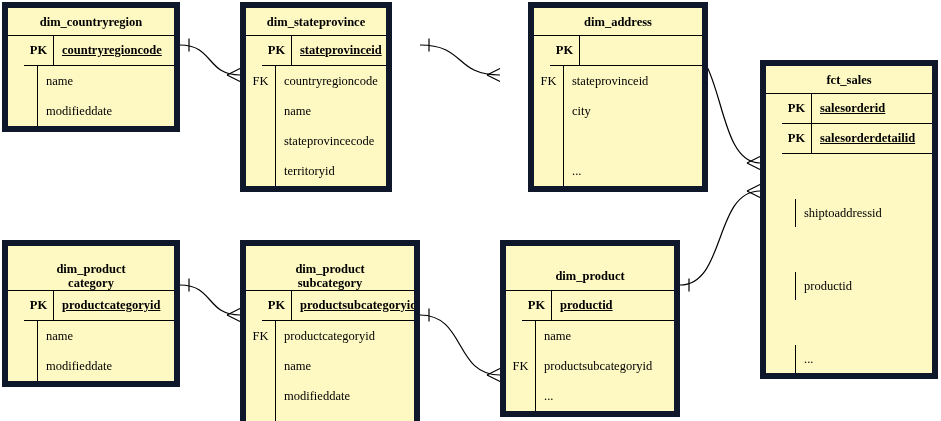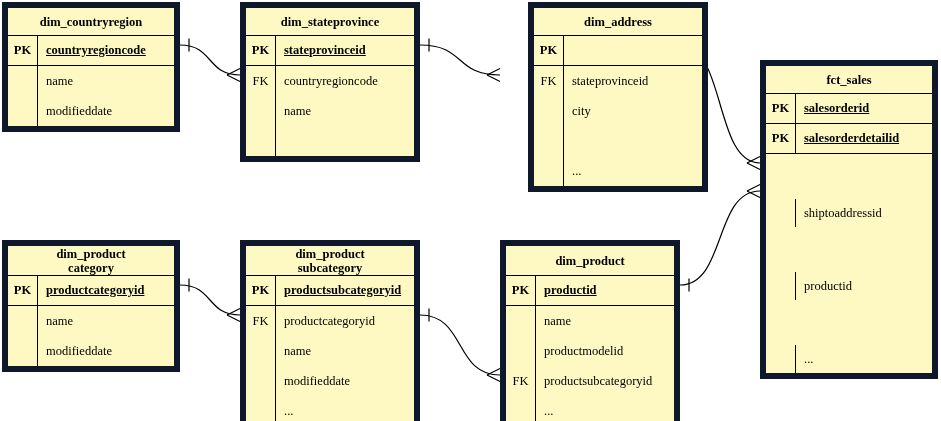--- a/index.html
+++ b/index.html
@@ -26,28 +26,28 @@
   .e-title {
     height: 28px;
     border-bottom: 1px solid #000000;
     box-sizing: border-box;
     font-weight: bold;
     display: flex; align-items: center; justify-content: center;
     text-align: center;
     white-space: pre-line;
     line-height: 14px;
   }
-  .e-title.tall { height: 30px; }
+  .e-title.tall { height: 30px; margin-top: 15px; }
   .e-row {
     display: grid;
     grid-template-columns: 30px 1fr;
     height: 30px;
     box-sizing: border-box;
   }
-  .e-row.pkrow { border-bottom: 1px solid #000000; }
+  .e-row.pkrow { border-bottom: 1px solid #000000; margin-left: 16px; }
   .e-row.r28 { height: 28px; margin-top: 45px; }
   .e-key {
     border-right: 1px solid #000000;
     display: flex; align-items: center; justify-content: center;
     font-weight: bold;
   }
   .e-key.fk { font-weight: normal; }
   .e-field {
     display: flex; align-items: center;
     padding-left: 8px;
@@ -114,36 +114,41 @@
     <div class="e-row">
       <div class="e-key"></div>
       <div class="e-field">name</div>
     </div>
     <div class="e-row">
       <div class="e-key"></div>
       <div class="e-field">modifieddate</div>
     </div>
   </div>
 
-  <div class="entity" style="left:240px; top:2px; width:180px;">
+  <div class="entity" style="left:240px; top:2px; width:152px;">
     <div class="e-title">dim_stateprovince</div>
     <div class="e-row pkrow">
       <div class="e-key">PK</div>
       <div class="e-field pk">stateprovinceid</div>
     </div>
     <div class="e-row">
       <div class="e-key fk">FK</div>
       <div class="e-field">countryregioncode</div>
     </div>
     <div class="e-row">
       <div class="e-key"></div>
       <div class="e-field">name</div>
     </div>
     <div class="e-row">
       <div class="e-key"></div>
+      <div class="e-field">stateprovincecode</div>
+    </div>
+    <div class="e-row">
+      <div class="e-key"></div>
+      <div class="e-field">territoryid</div>
     </div>
   </div>
 
   <div class="entity" style="left:528px; top:2px; width:180px;">
     <div class="e-title">dim_address</div>
     <div class="e-row pkrow">
       <div class="e-key">PK</div>
     </div>
     <div class="e-row">
       <div class="e-key fk">FK</div>
@@ -232,24 +237,20 @@
     <div class="e-title tall">dim_product</div>
     <div class="e-row pkrow">
       <div class="e-key">PK</div>
       <div class="e-field pk">productid</div>
     </div>
     <div class="e-row">
       <div class="e-key"></div>
       <div class="e-field">name</div>
     </div>
     <div class="e-row">
-      <div class="e-key"></div>
-      <div class="e-field">productmodelid</div>
-    </div>
-    <div class="e-row">
       <div class="e-key fk">FK</div>
       <div class="e-field">productsubcategoryid</div>
     </div>
     <div class="e-row">
       <div class="e-key"></div>
       <div class="e-field">...</div>
     </div>
   </div>
 
 </div>

